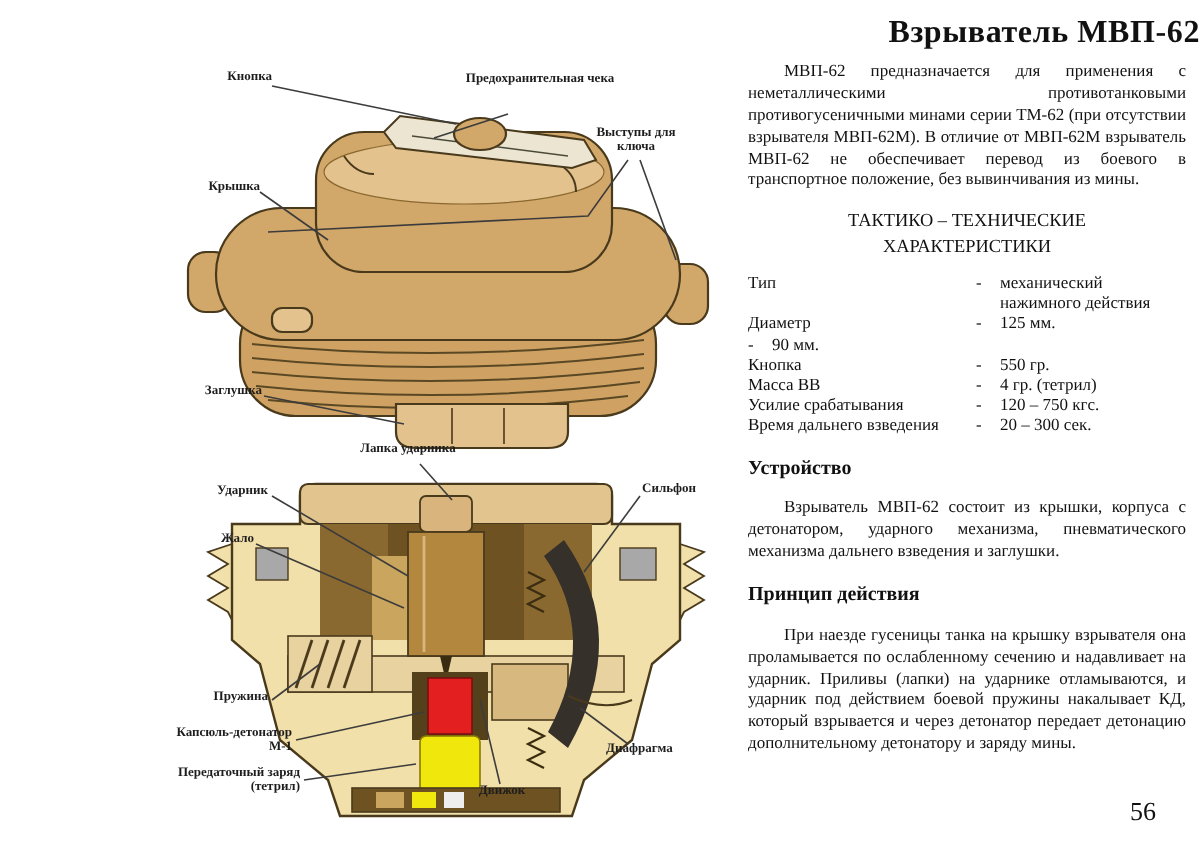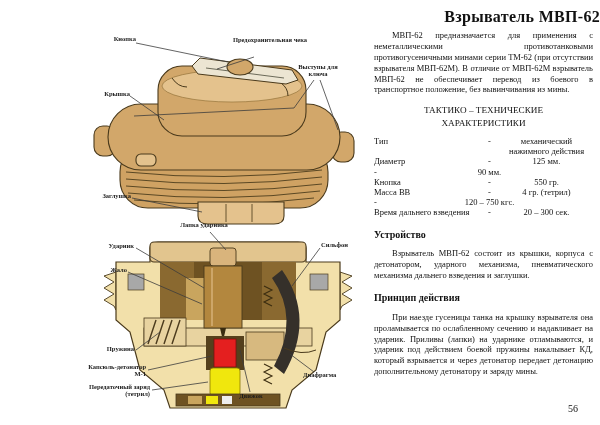--- a/index.html
+++ b/index.html
@@ -17,26 +17,26 @@
   }
   .para { text-indent:18px; margin:0; }
   .specs-heading {
     font-weight:normal; text-align:center; font-size:9.2px;
     margin:9px auto 7px; width:150px; line-height:1.35; text-indent:0;
   }
   .spec-table { margin-top:2px; }
   .spec-row { display:flex; line-height:1.2; }
   .spec-label { width:114px; flex:none; }
   .spec-dash  { width:12px; flex:none; }
-  .spec-value { flex:1; text-align:center; }
+  .spec-value { flex:1; text-align:left; }
   .section-heading {
     font-weight:bold; font-size:10px;
     margin:11px 0 7px; text-indent:0;
   }
-  .page-number { position:absolute; right:22px; bottom:11px; font-size:10px;font-family:Liberation Serif, serif; }
+  .page-number { position:absolute; right:22px; bottom:11px; font-size:13px;font-family:Liberation Serif, serif; }
   .diagram-label {
     position:absolute; font-size:6.5px; font-weight:bold; line-height:1.15;
     color:#1d1d1d; font-family:"Liberation Serif", serif;
   }
   .lbl-r { text-align:right; }
   .lbl-c { text-align:center; }
   svg { position:absolute; }
   .leader { stroke:#3c3c3c; stroke-width:0.8; fill:none; }
   .outln  { stroke:#4a3a1c; stroke-width:1.1; }
 </style>
@@ -203,20 +203,21 @@
         <span class="spec-label">Кнопка</span>
         <span class="spec-dash">-</span>
         <span class="spec-value">550 гр.</span>
       </div>
       <div class="spec-row">
         <span class="spec-label">Масса  ВВ</span>
         <span class="spec-dash">-</span>
         <span class="spec-value">4 гр. (тетрил)</span>
       </div>
       <div class="spec-row">
+        <span class="spec-label">Усилие срабатывания</span>
         <span class="spec-dash">-</span>
         <span class="spec-value">120 – 750 кгс.</span>
       </div>
       <div class="spec-row">
         <span class="spec-label">Время дальнего взведения</span>
         <span class="spec-dash">-</span>
         <span class="spec-value">20 – 300 сек.</span>
       </div>
     </div>
 

